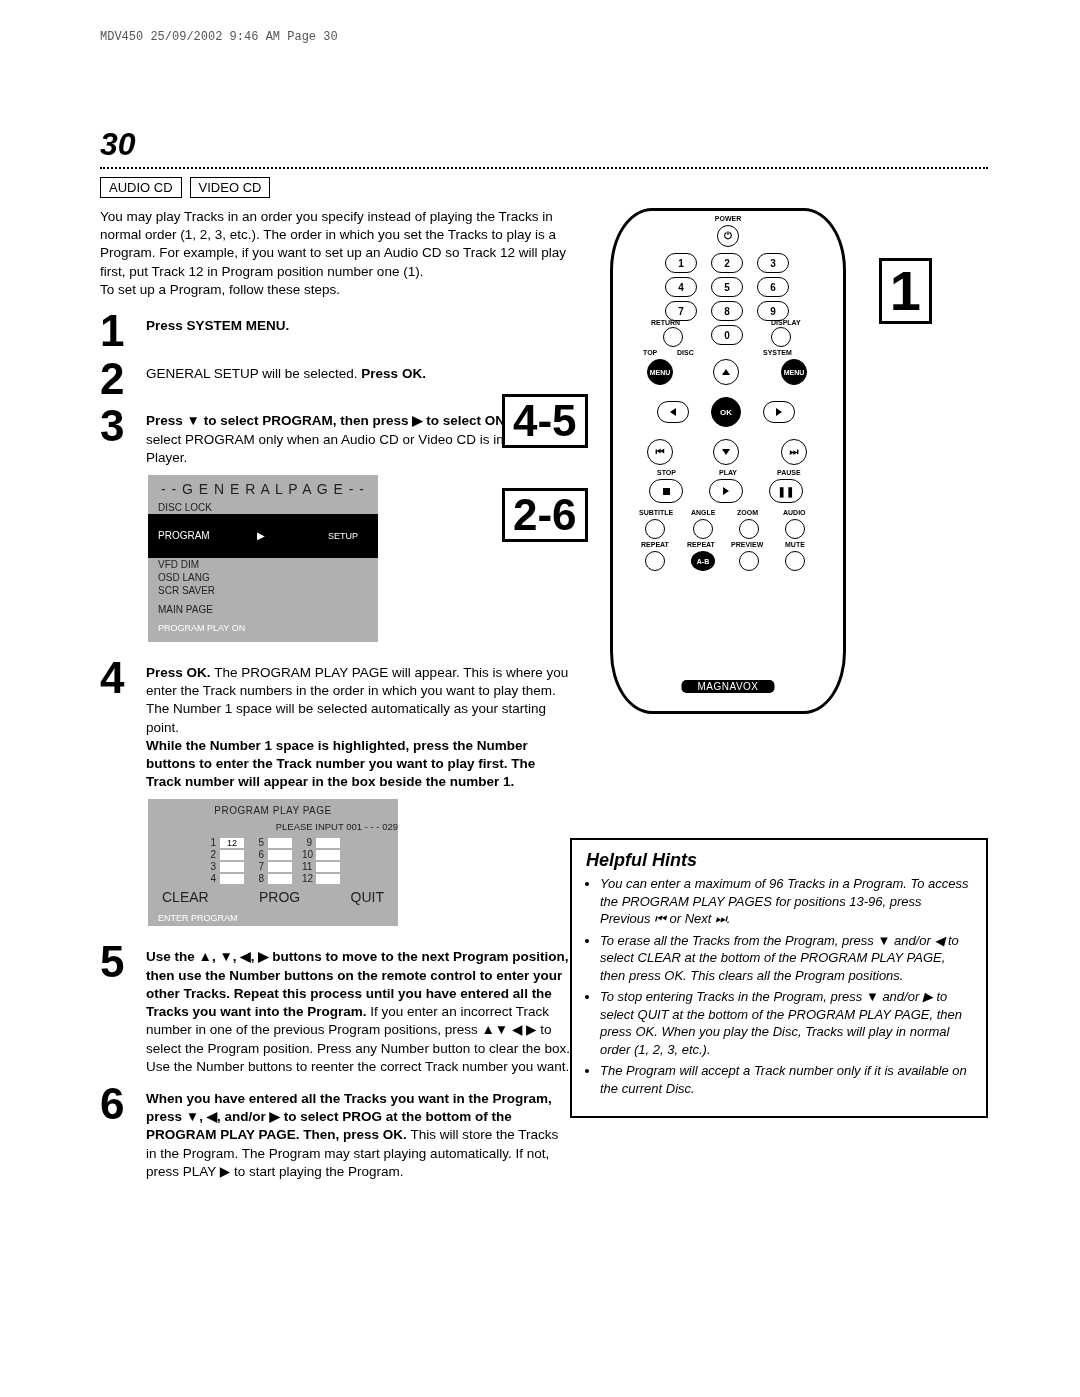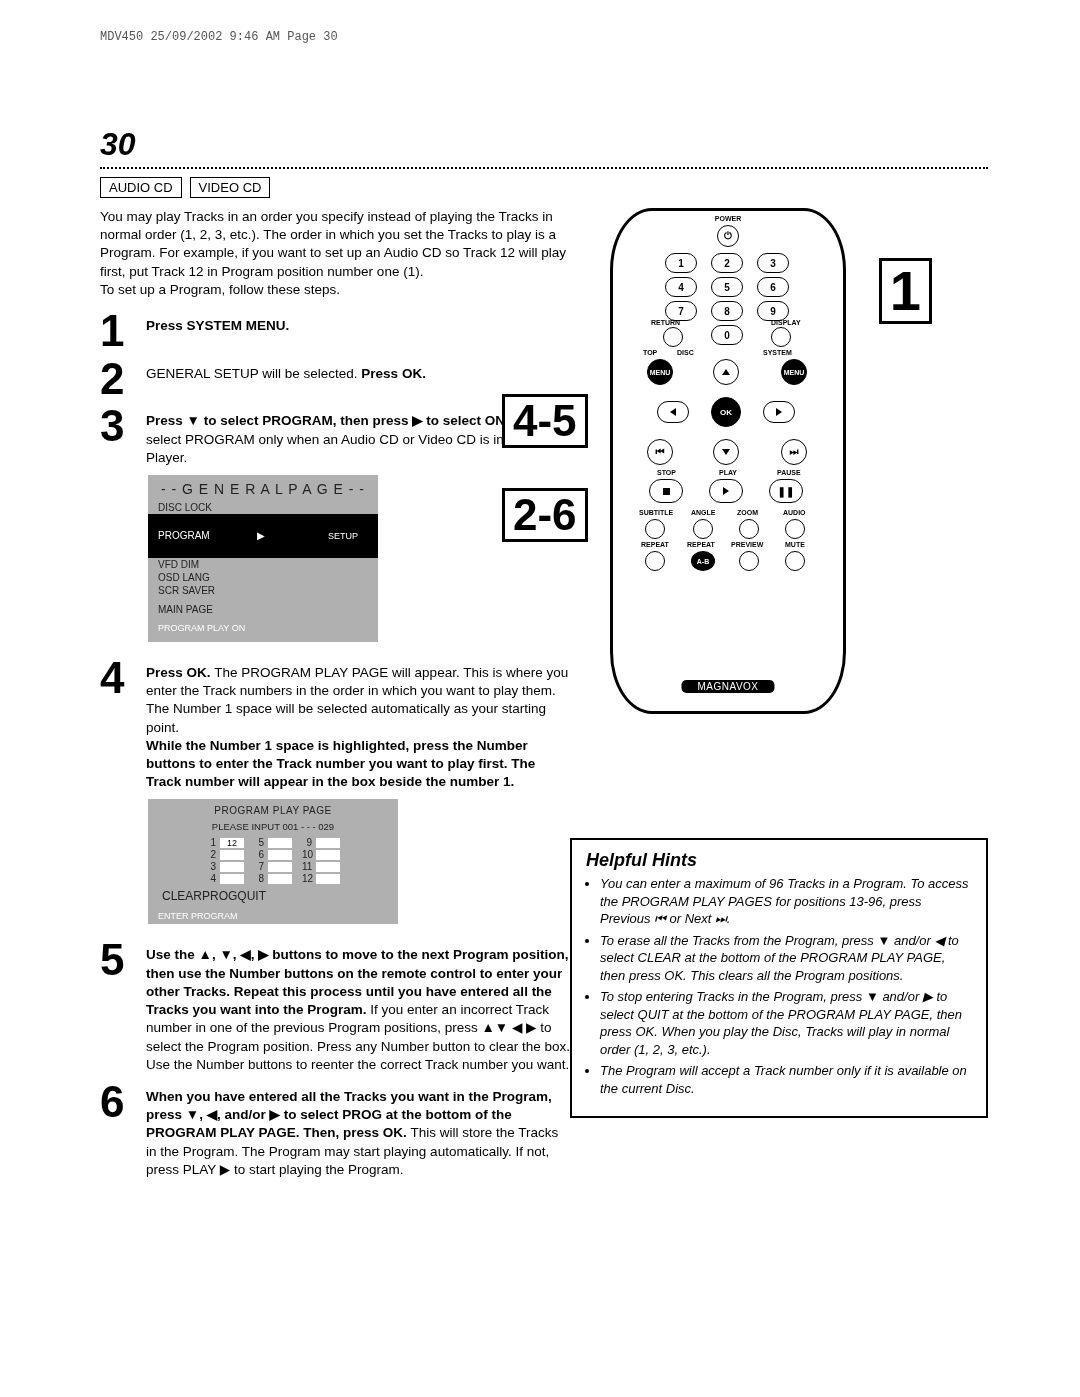--- a/index.html
+++ b/index.html
@@ -123,27 +123,27 @@
   }
   .osd-box2 {
     background:#b0b0b0;
     margin:6px 0 16px 48px;
     width:250px;
     padding:6px 0 0;
     font-size:10px;
     color:#222;
   }
   .osd-box2 .head{ text-align:center; letter-spacing:0.5px; font-size:10px;}
-  .osd-box2 .sub{ text-align:center; font-size:9.5px; margin:5px 0;}
+  .osd-box2 .sub{ text-align:right; font-size:9.5px; margin:5px 0;}
   .ptable{display:flex; justify-content:center; gap:10px; font-size:10px;}
   .ptable .col{display:flex; flex-direction:column; gap:1px;}
   .pcell{display:flex; align-items:center; gap:4px;}
   .pcell .pn{width:10px; text-align:right;}
   .pcell .pbox{width:24px; height:10px; background:#fff; display:inline-block; font-size:9px; text-align:center; color:#000;}
-  .prow2{ display:flex; justify-content:flex-start; padding:5px 14px; font-size:12px;}
+  .prow2{ display:flex; justify-content:space-between; padding:5px 14px; font-size:14px;}
   .osd-box2 .foot{color:#fff; font-size:9px; padding:3px 10px;}
   .hints {
     border:2px solid #000;
     padding:10px 14px 14px;
     margin-top: 630px;
     font-size:13px;
   }
   .hints-title {
     font-style: italic;
     font-weight: bold;

